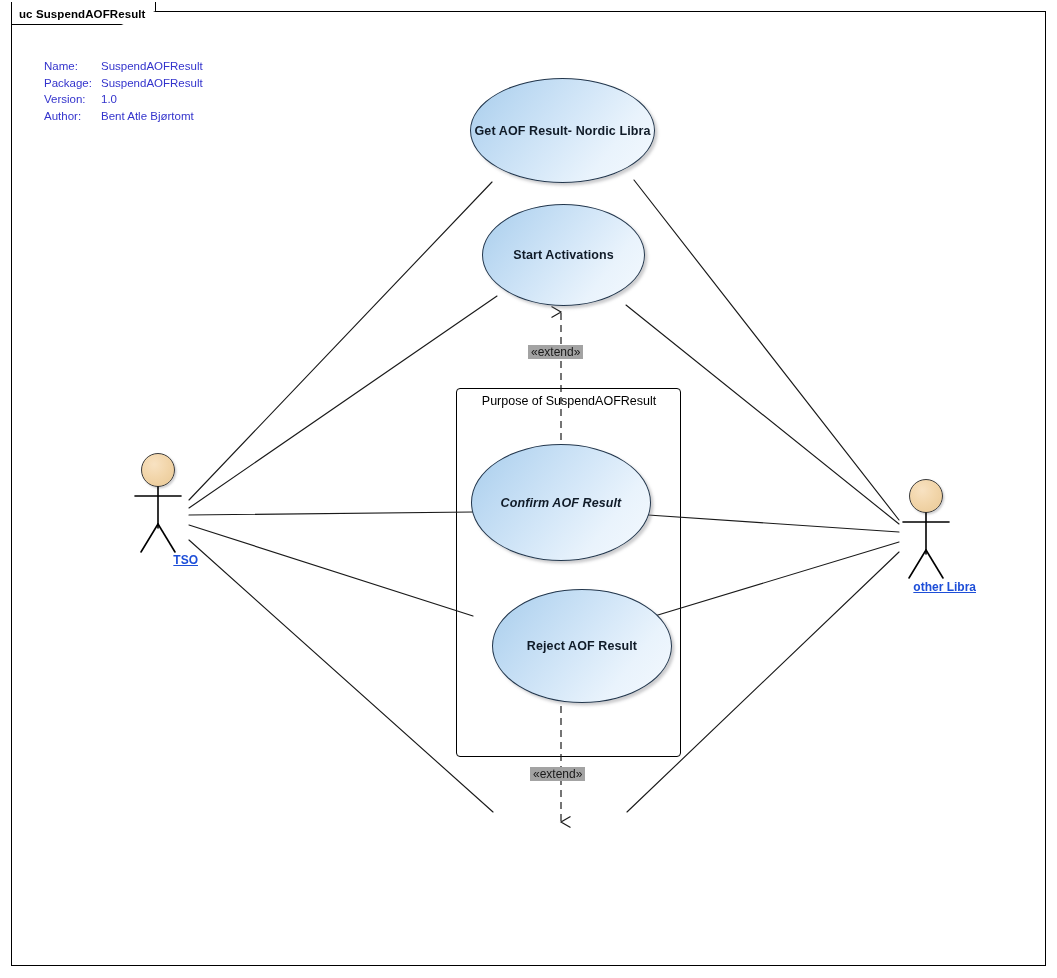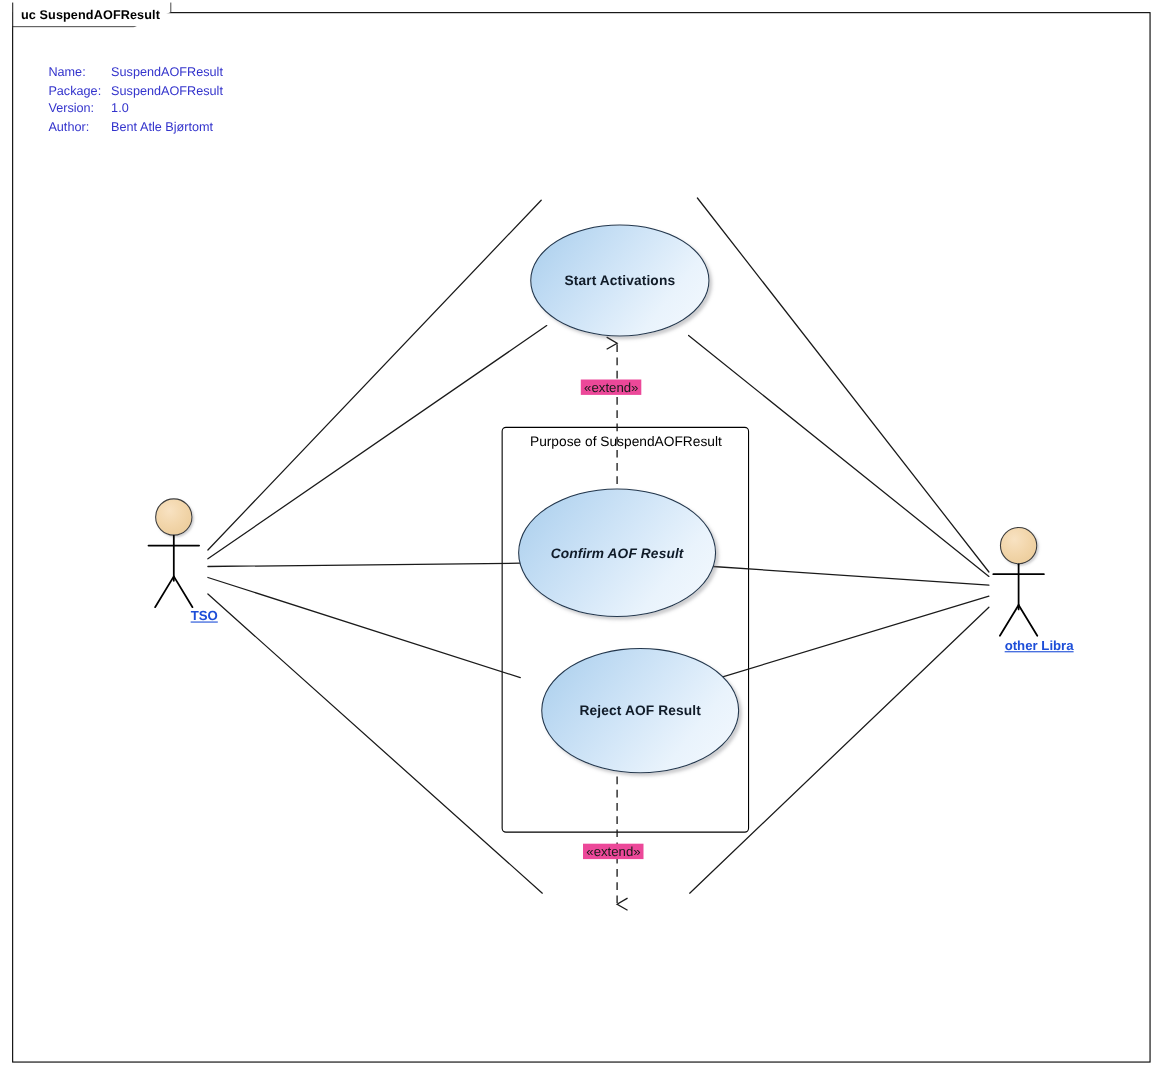--- a/index.html
+++ b/index.html
@@ -143,21 +143,21 @@
     text-align: right;
     text-decoration: underline;
   }
 
   
   .ext-label {
     position: absolute;
     font-size: 12px;
     color: #1a1a1a;
     white-space: nowrap;
-    background: #ec4899;
+    background: #a3a3a3;
     padding: 0 3px;
   }
 </style>
 </head>
 <body>
 
 <div id="canvas">
 
   <div class="frame"></div>
   <div class="frame-tab"></div>
@@ -207,20 +207,23 @@
       <line x1="899" y1="552" x2="627" y2="812"></line>
     </g>
 
     <line x1="561" y1="440" x2="561" y2="312" stroke="#1a1a1a" stroke-width="1.2" fill="none" stroke-dasharray="7,5" marker-end="url(#openArrowUp)"></line>
     <line x1="561" y1="694" x2="561" y2="822" stroke="#1a1a1a" stroke-width="1.2" fill="none" stroke-dasharray="7,5" marker-end="url(#openArrowUp)"></line>
   </svg>
 
   <div class="ext-label" style="left:528px; top:345px;">«extend»</div>
   <div class="ext-label" style="left:530px; top:767px;">«extend»</div>
 
+  <div class="uc" style="left:470px; top:78px; width:185px; height:105px;">
+    <span class="uc-label">Get AOF Result- Nordic Libra</span>
+  </div>
 
   <div class="uc" style="left:482px; top:204px; width:163px; height:102px;">
     <span class="uc-label">Start Activations</span>
   </div>
 
   <div class="uc" style="left:471px; top:444px; width:180px; height:117px;font-style:italic;">
     <span class="uc-label">Confirm AOF Result</span>
   </div>
 
   <div class="uc" style="left:492px; top:589px; width:180px; height:114px;">

